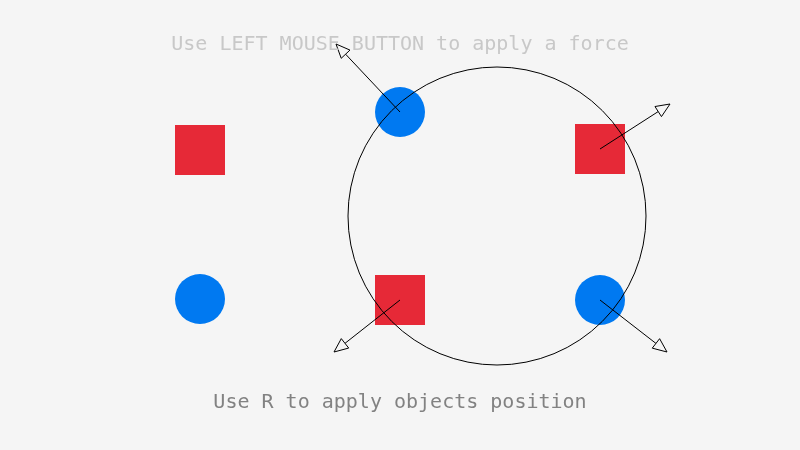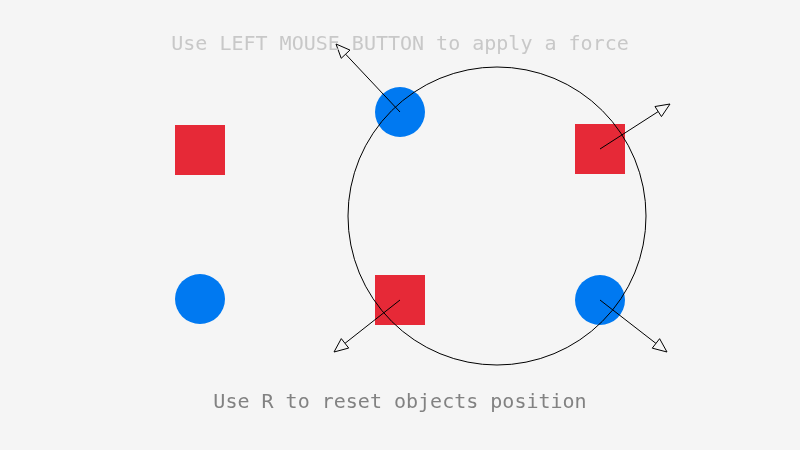--- a/index.html
+++ b/index.html
@@ -46,14 +46,14 @@
       <line x1="400" y1="112" x2="345.5951057860699" y2="54.19479989769924" stroke="#000000" stroke-width="1"></line>
       <polygon points="336,44 349.9643057422267,50.08261170366929 341.2259058299131,58.30698809172919" fill="#f5f5f5" stroke="#000000" stroke-width="1"></polygon>
       <line x1="600" y1="149" x2="658.2235013447282" y2="111.57060627838898" stroke="#000000" stroke-width="1"></line>
       <polygon points="670,104 661.4680468926092,116.6176771306483 654.9789557968472,106.52353542612965" fill="#f5f5f5" stroke="#000000" stroke-width="1"></polygon>
       <line x1="400" y1="300" x2="344.9968834111855" y2="343.3357888275508" stroke="#000000" stroke-width="1"></line>
       <polygon points="334,352 341.2836500515644,338.6228387941856 348.71011677080656,348.048738860916" fill="#f5f5f5" stroke="#000000" stroke-width="1"></polygon>
       <line x1="600" y1="300" x2="655.9401863817889" y2="343.4162640575078" stroke="#000000" stroke-width="1"></line>
       <polygon points="667,352 652.2614424064351,348.1561841795983 659.6189303571426,338.6763439354173" fill="#f5f5f5" stroke="#000000" stroke-width="1"></polygon>
     </svg>
   <div class="instr instr-top" style="color: rgb(200, 200, 200);">Use LEFT MOUSE BUTTON to apply a force</div>
-  <div class="instr instr-bottom" style="color: rgb(130, 130, 130);">Use R to reset objects position</div>
+  <div class="instr instr-bottom" style="color: rgb(130, 130, 130);">Use R to apply objects position</div>
 </div>
 
 </body></html>

